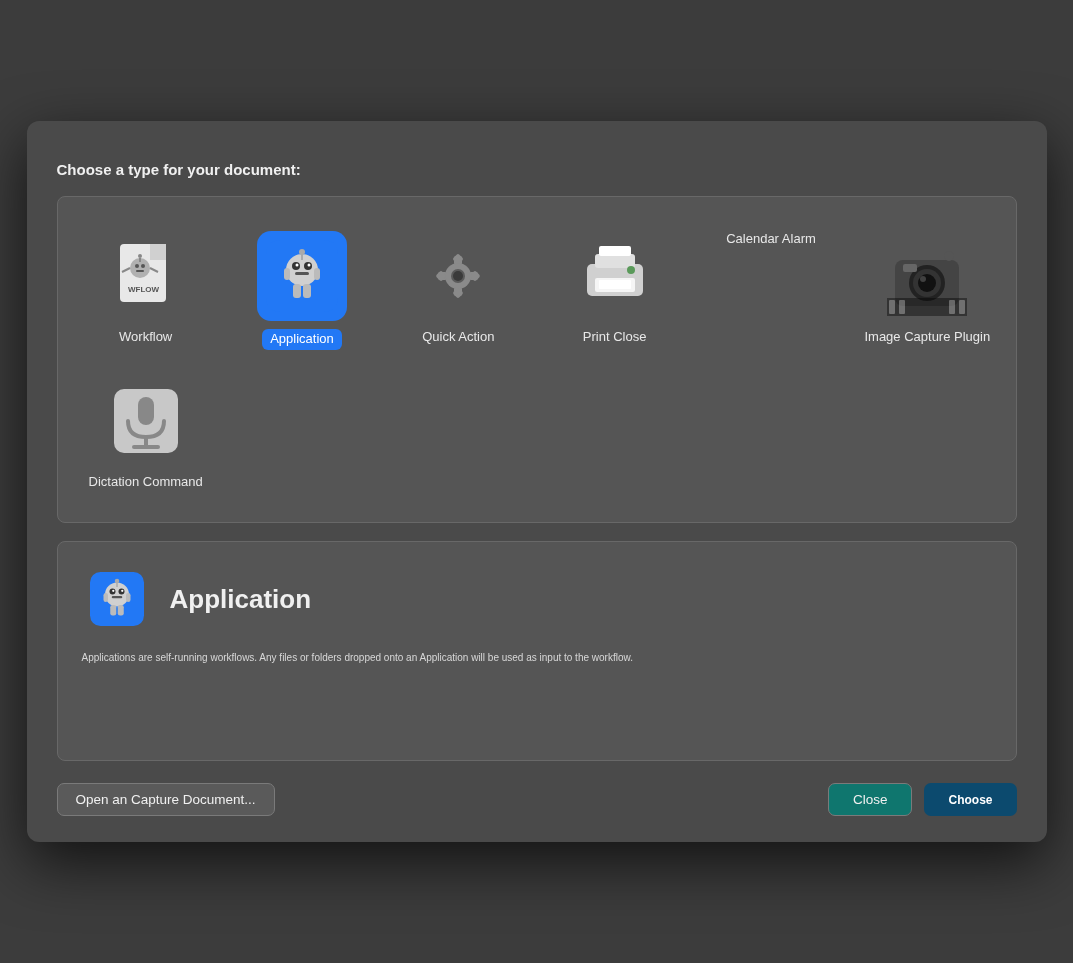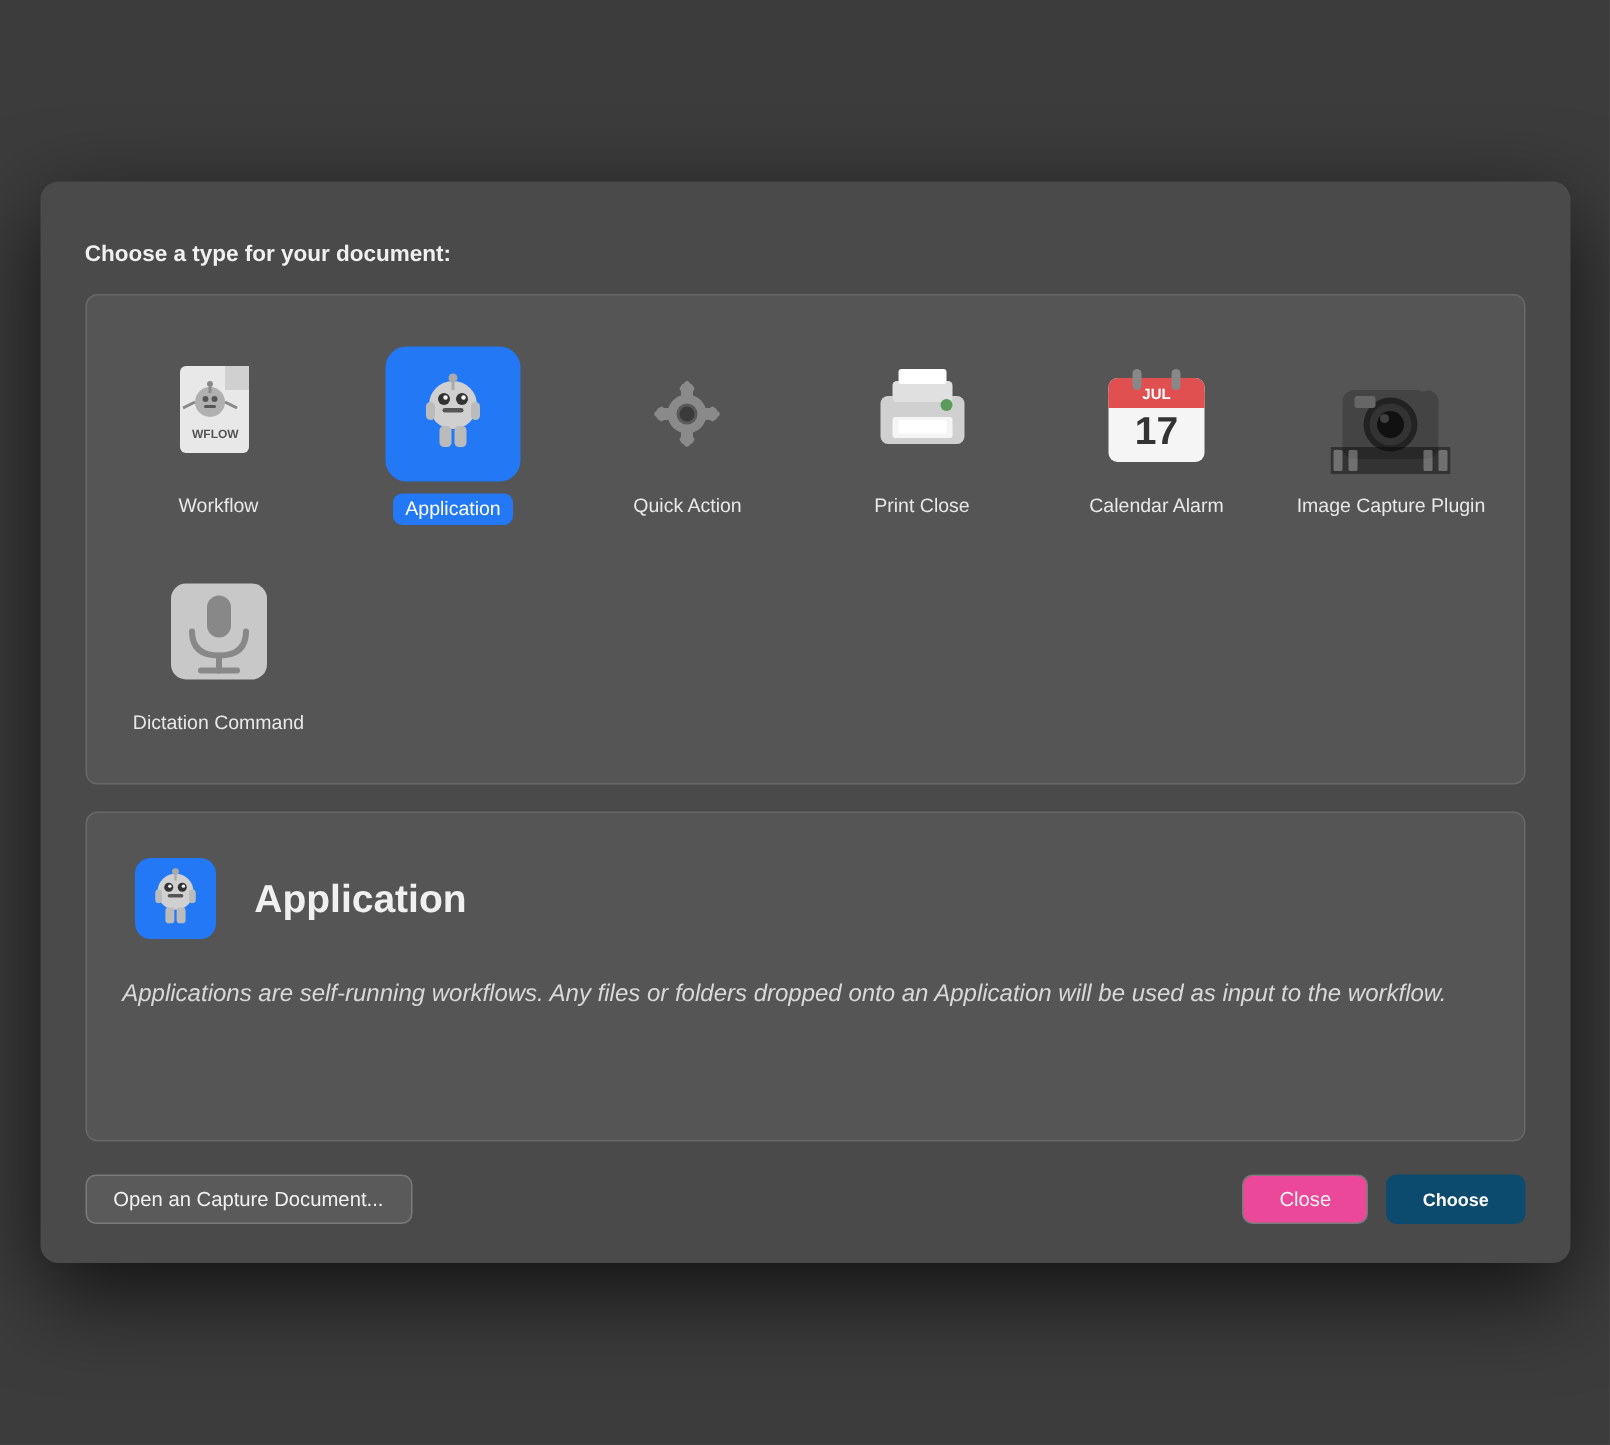--- a/index.html
+++ b/index.html
@@ -112,24 +112,23 @@
       justify-content: center;
     }
 
     .desc-title {
       font-size: 26px;
       font-weight: 700;
       color: #f0f0f0;
     }
 
     .desc-text {
-      font-size: 16px;
+      font-size: 10px;
       color: #d8d8d8;
       line-height: 1.6;
-      font-style: italic;
     }
 
     
     .bottom-row {
       display: flex;
       align-items: center;
       justify-content: space-between;
       margin-top: 4px;
     }
 
@@ -142,21 +141,21 @@
       padding: 8px 18px;
       cursor: pointer;
     }
 
     .right-buttons {
       display: flex;
       gap: 12px;
     }
 
     .btn-close {
-      background: #ec4899;
+      background: #0f766e;
       border: 1px solid #7a7a7a;
       border-radius: 7px;
       color: #f0f0f0;
       font-size: 13.5px;
       padding: 8px 24px;
       cursor: pointer;
       min-width: 80px;
     }
 
     .btn-choose {
@@ -274,36 +273,20 @@
             <circle cx="56" cy="34" r="4" fill="#5a9a5a"></circle>
 
             <rect x="24" y="10" width="32" height="10" rx="2" fill="white"></rect>
           </svg>
         </div>
         <span class="item-label">Print Close</span>
       </div>
 
 
       <div class="grid-item">
-        <div class="icon-wrapper">
-          <svg width="80" height="80" viewBox="0 0 80 80">
-
-            <rect x="8" y="16" width="64" height="56" rx="6" fill="#f5f5f5"></rect>
-
-            <rect x="8" y="16" width="64" height="20" rx="6" fill="#e05050"></rect>
-            <rect x="8" y="26" width="64" height="10" fill="#e05050"></rect>
-
-            <rect x="24" y="10" width="6" height="14" rx="3" fill="#888"></rect>
-            <rect x="50" y="10" width="6" height="14" rx="3" fill="#888"></rect>
-
-            <text x="40" y="30" text-anchor="middle" font-size="10" font-weight="bold" fill="white">JUL</text>
-
-            <text x="40" y="60" text-anchor="middle" font-size="26" font-weight="bold" fill="#333">17</text>
-          </svg>
-        </div>
         <span class="item-label">Calendar Alarm</span>
       </div>
 
       <div class="grid-item">
         <div class="icon-wrapper">
           <svg width="80" height="80" viewBox="0 0 80 80">
 
             <rect x="8" y="24" width="64" height="46" rx="8" fill="#444"></rect>
 
             <circle cx="40" cy="47" r="18" fill="#222"></circle>

